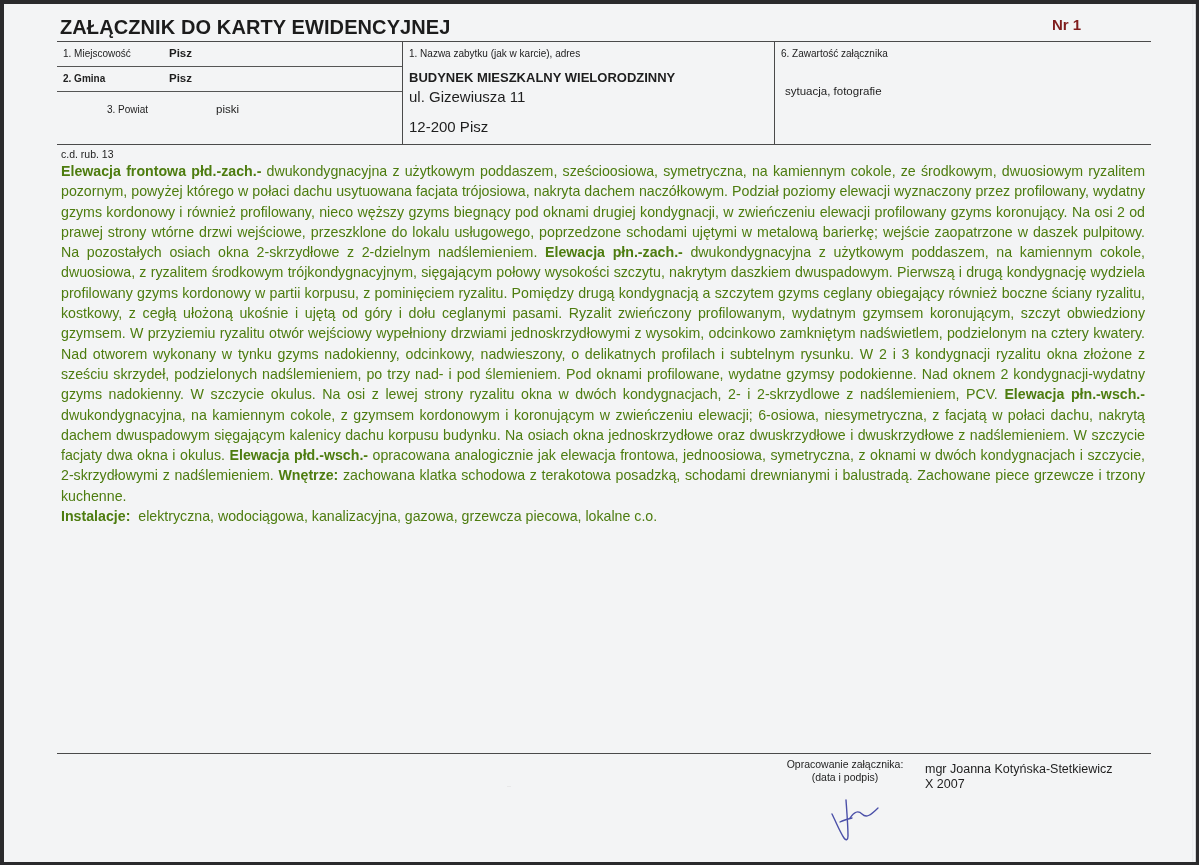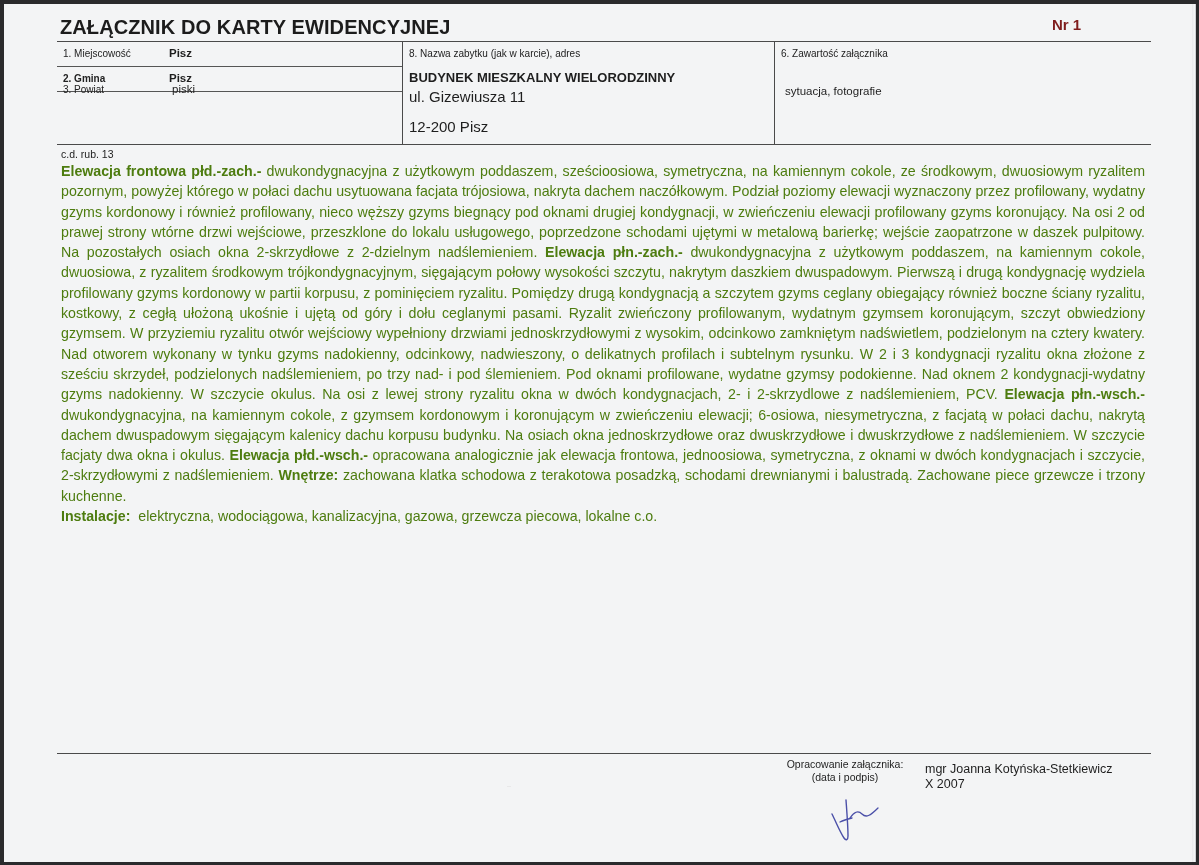--- a/index.html
+++ b/index.html
@@ -78,28 +78,28 @@
   <div class="header-table">
     <div class="col1">
       <div class="row" style="top:0;">
         <span class="lbl">1. Miejscowość</span>
         <span class="val bold">Pisz</span>
       </div>
       <div class="row" style="top:25px;font-weight:bold;">
         <span class="lbl">2. Gmina</span>
         <span class="val">Pisz</span>
       </div>
-      <div class="row" style="top:36px;">
+      <div class="row" style="top:56px;margin-left:44px;">
         <span class="lbl">3. Powiat</span>
         <span class="val" style="left:115px;">piski</span>
       </div>
     </div>
 
     <div class="col2">
-      <span class="small-lbl">8. Nazwa zabytku (jak w karcie), adres</span>
+      <span class="small-lbl">1. Nazwa zabytku (jak w karcie), adres</span>
       <span class="name-bold">BUDYNEK MIESZKALNY WIELORODZINNY</span>
       <span class="addr1">ul.  Gizewiusza 11</span>
       <span class="addr2">12-200 Pisz</span>
     </div>
 
     <div class="col3">
       <span class="small-lbl">6. Zawartość załącznika</span>
       <span class="contents">sytuacja, fotografie</span>
     </div>
   </div>

